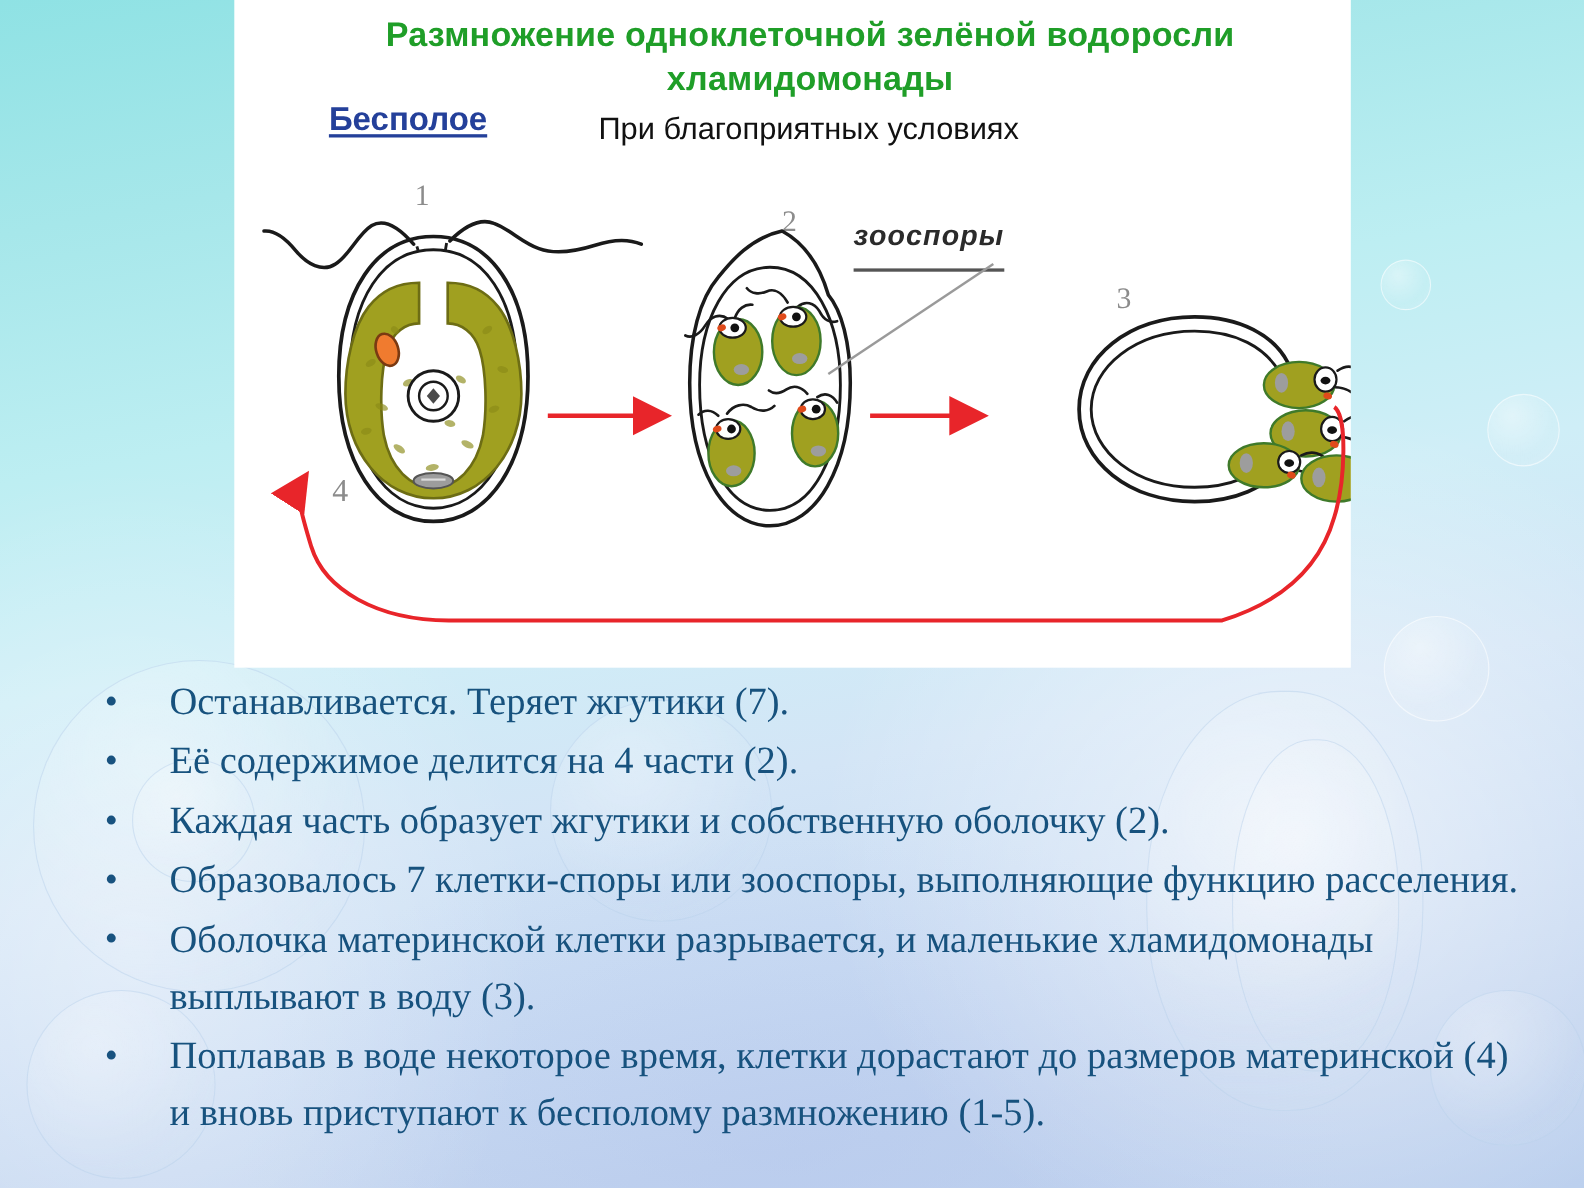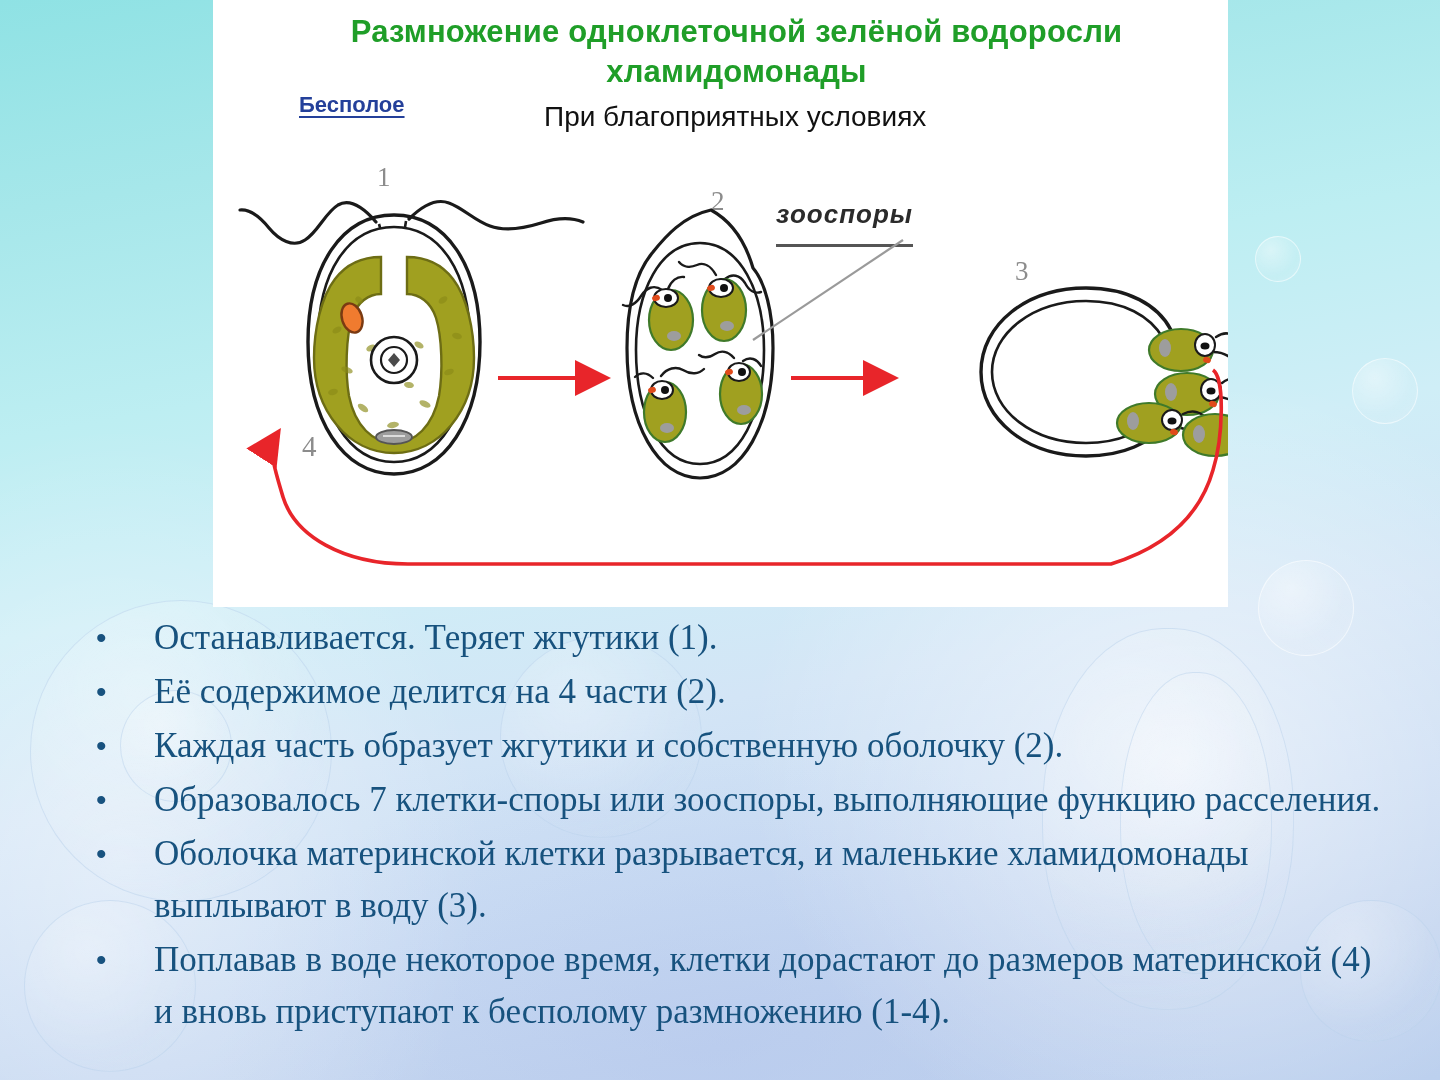--- a/index.html
+++ b/index.html
@@ -39,21 +39,21 @@
     position:absolute;left:213px;top:0;width:1015px;height:607px;
     background:#ffffff;
   }
   #panel-title{
     position:absolute;left:0;top:12px;width:1015px;text-align:center;
     color:#1f9e28;font-weight:bold;font-size:31px;line-height:40px;
     font-family:"Liberation Sans", sans-serif;letter-spacing:.2px;padding-left:16px;
   }
   #asexual-label{
     position:absolute;left:86px;top:92px;
-    color:#24409a;font-weight:bold;font-size:22px;
+    color:#24409a;font-weight:bold;font-size:30px;
     text-decoration:underline;text-underline-offset:4px;
     font-family:"Liberation Sans", sans-serif;
   }
   #conditions-label{
     position:absolute;left:331px;top:101px;
     color:#111111;font-size:28px;
     font-family:"Liberation Sans", sans-serif;
   }
   .stage-num{
     position:absolute;color:#8c8c8c;font-size:27px;
@@ -284,37 +284,37 @@
                C988,512 956,546 898,564
                L195,564
                C130,564 82,536 70,497
                C60,464 55,448 64,434" fill="none" stroke="#e8252a" stroke-width="3.6" marker-end="url(#redarrow2)"></path>
     </svg>
   </div>
 
   <div id="bullets">
     <div class="bullet-row">
       <span class="bullet-dot">•</span>
-      <span class="bullet-text">Останавливается. Теряет жгутики (1).</span>
+      <span class="bullet-text">Останавливается. Теряет жгутики (7).</span>
     </div>
     <div class="bullet-row">
       <span class="bullet-dot">•</span>
       <span class="bullet-text">Её содержимое делится на 4 части (2).</span>
     </div>
     <div class="bullet-row">
       <span class="bullet-dot">•</span>
       <span class="bullet-text">Каждая часть образует жгутики и собственную оболочку (2).</span>
     </div>
     <div class="bullet-row">
       <span class="bullet-dot">•</span>
       <span class="bullet-text">Образовалось 7 клетки-споры или зооспоры, выполняющие функцию расселения.</span>
     </div>
     <div class="bullet-row">
       <span class="bullet-dot">•</span>
       <span class="bullet-text">Оболочка материнской клетки разрывается, и маленькие хламидомонады выплывают в воду (3).</span>
     </div>
     <div class="bullet-row">
       <span class="bullet-dot">•</span>
-      <span class="bullet-text">Поплавав в воде некоторое время, клетки дорастают до размеров материнской (4) и вновь приступают к бесполому размножению (1-4).</span>
+      <span class="bullet-text">Поплавав в воде некоторое время, клетки дорастают до размеров материнской (4) и вновь приступают к бесполому размножению (1-5).</span>
     </div>
   </div>
 
 </div>
 
 </body></html>

